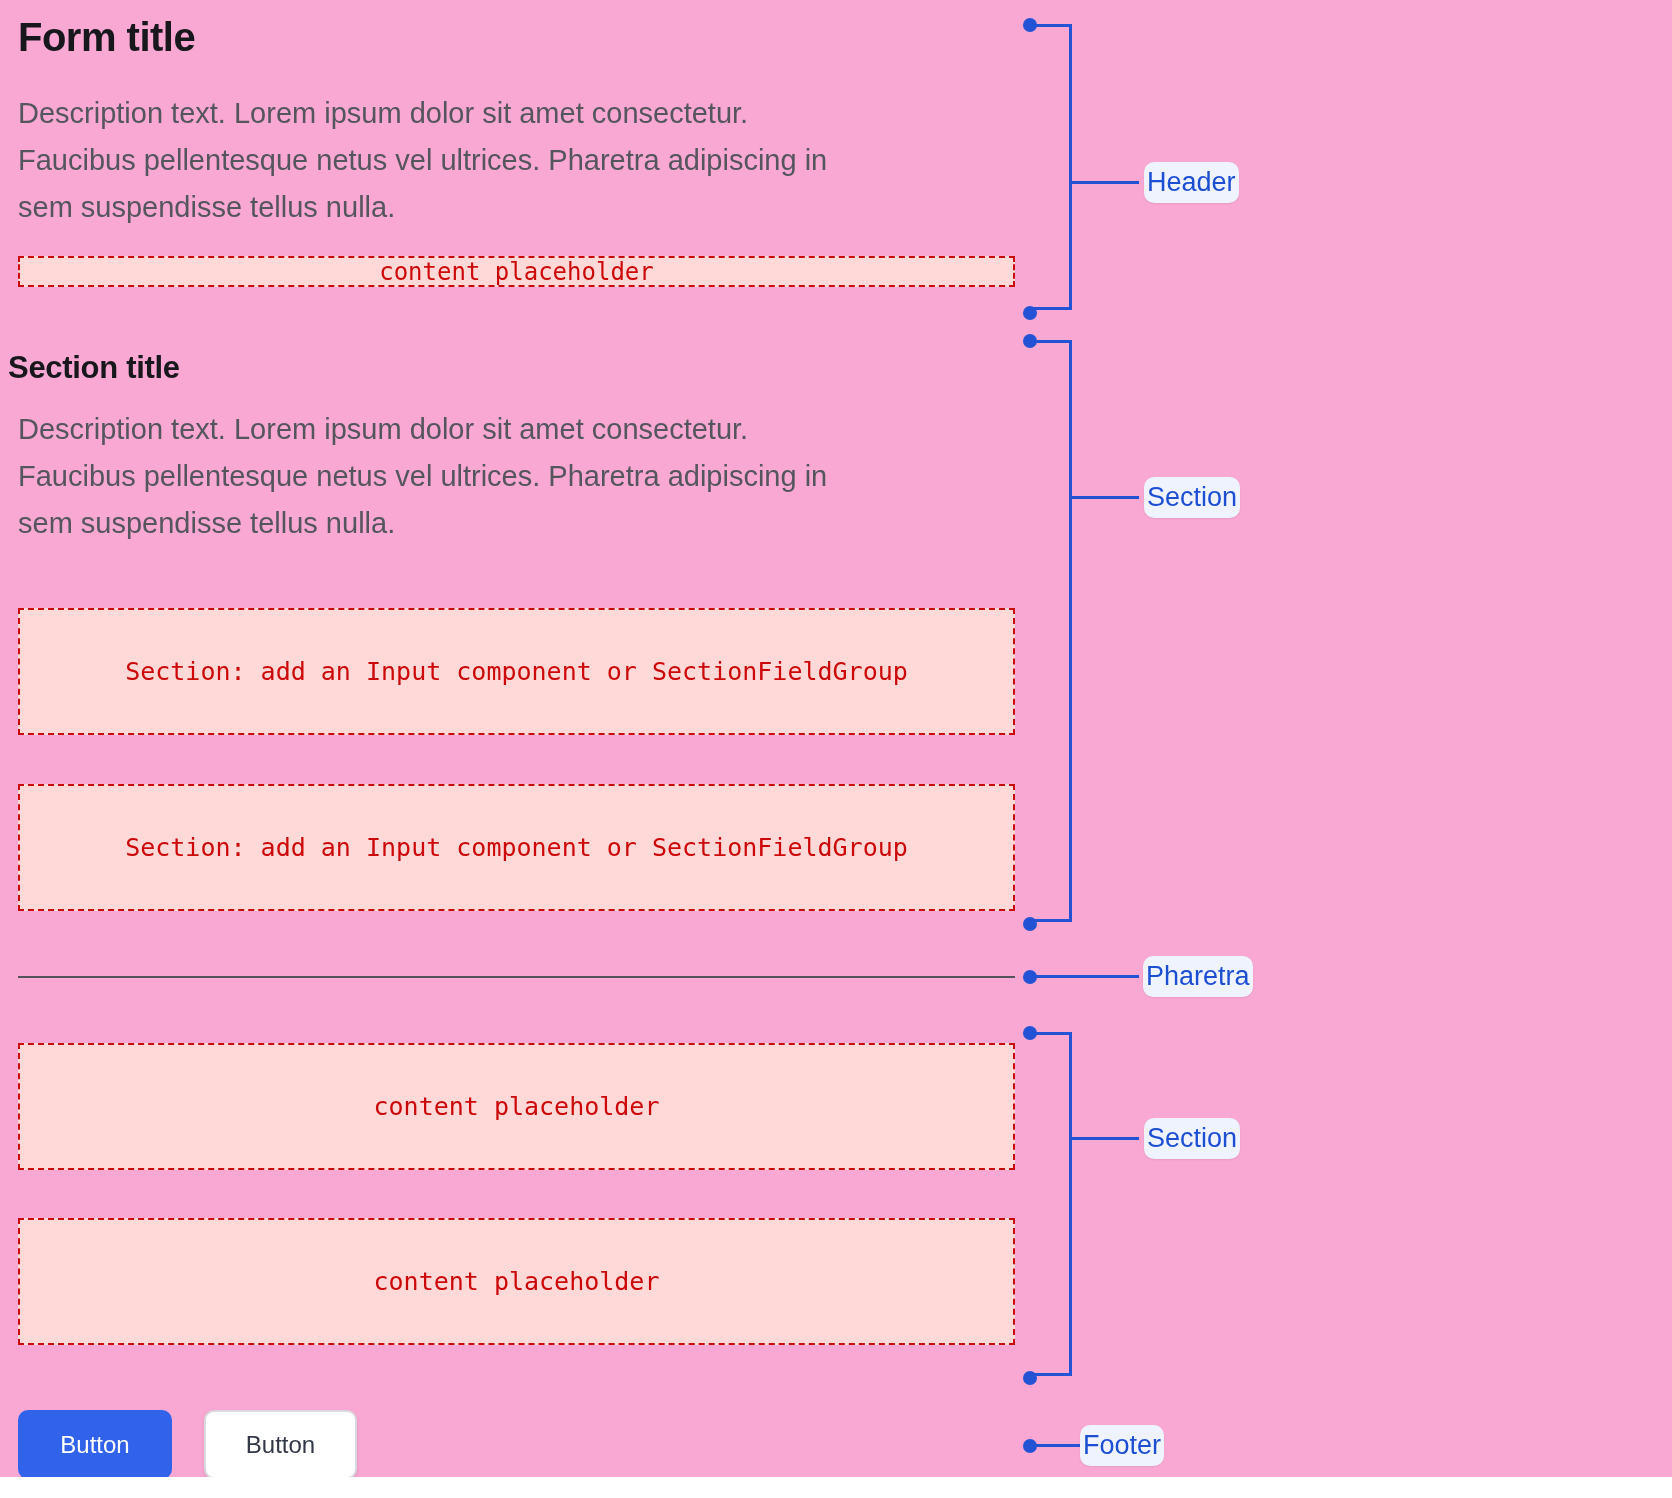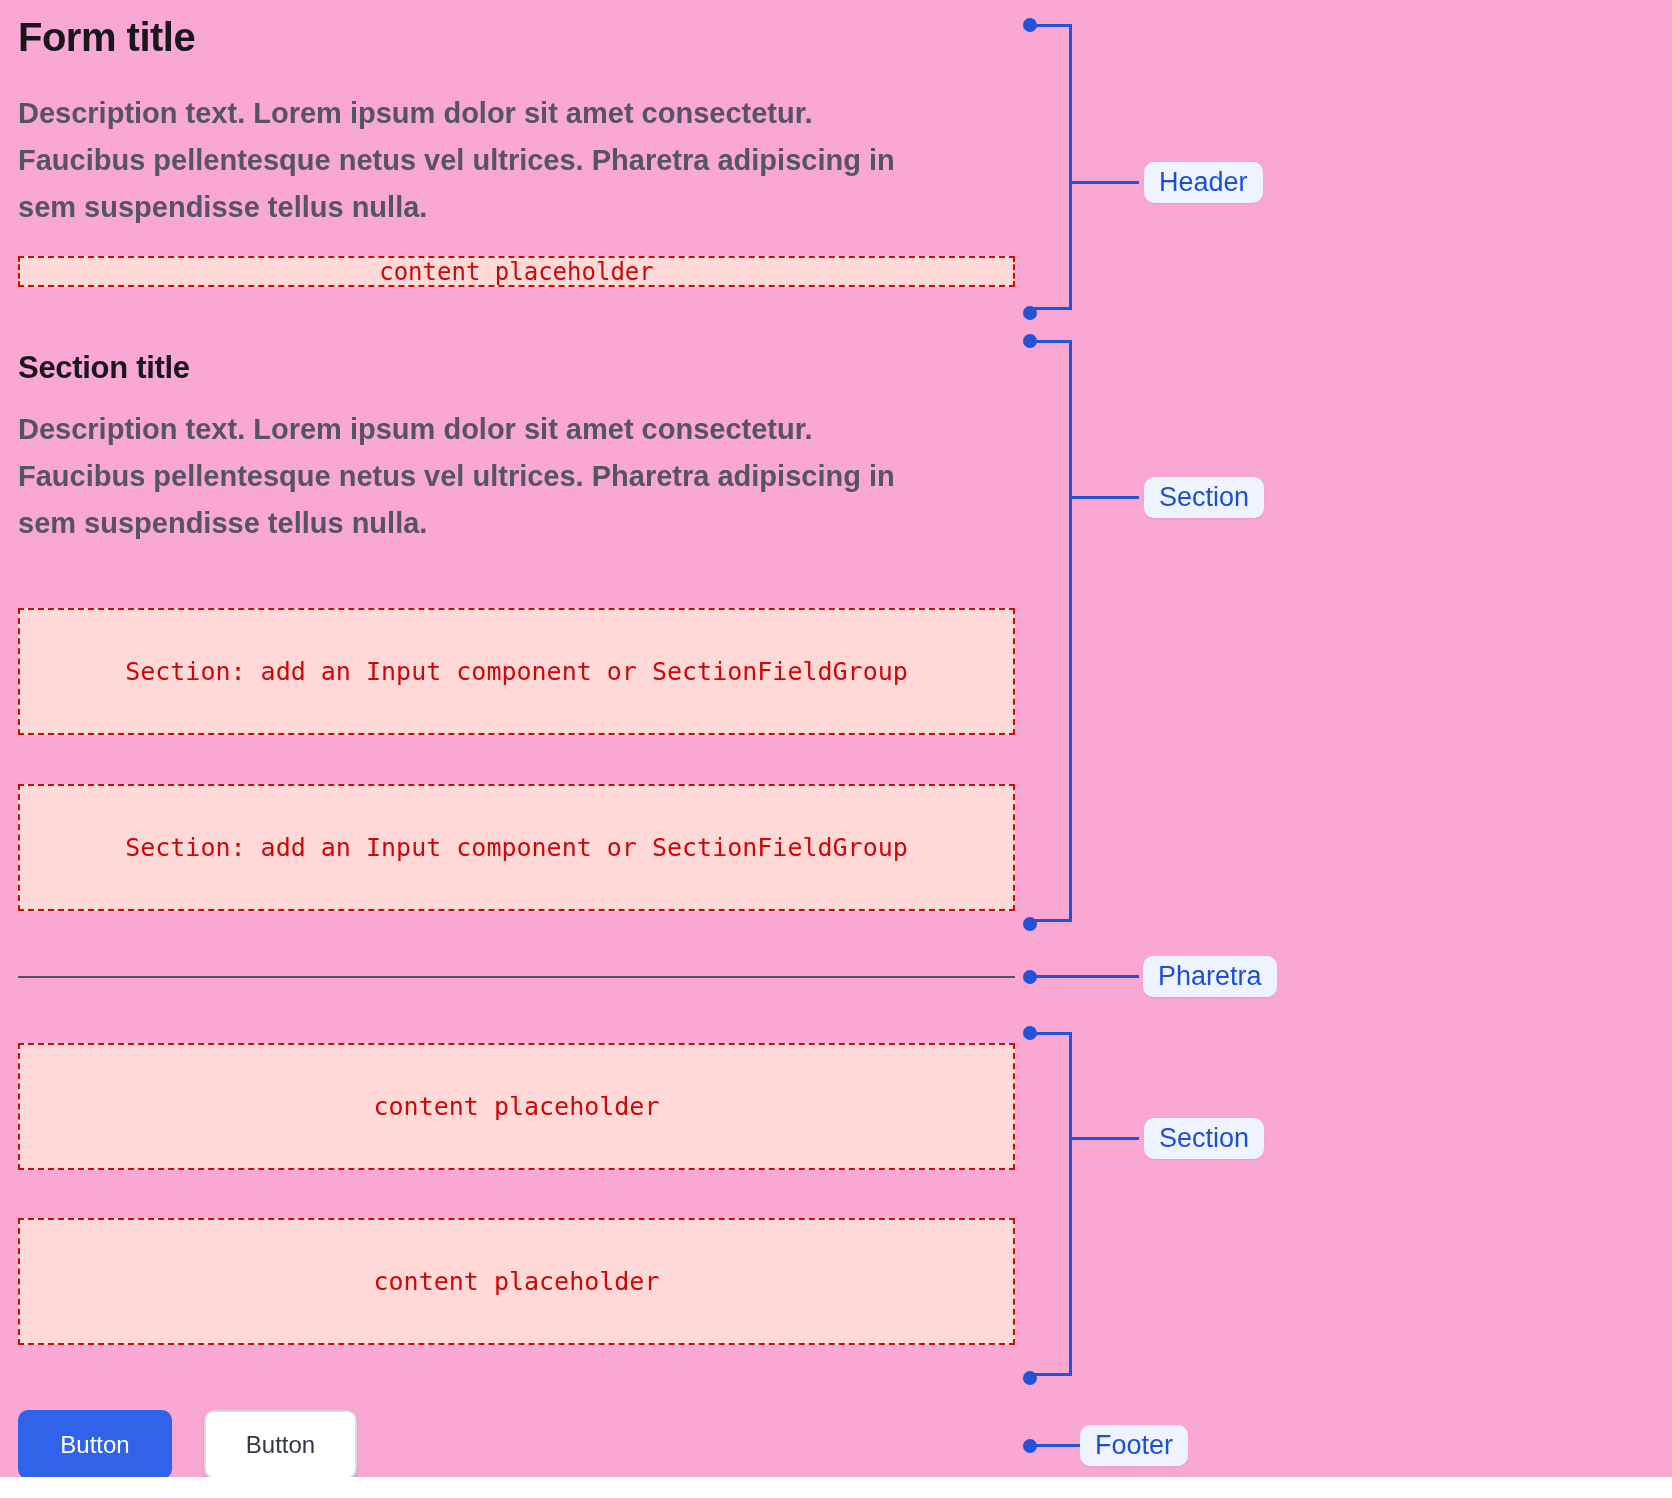--- a/index.html
+++ b/index.html
@@ -10,21 +10,21 @@
   .abs{position:absolute;}
   .title-lg{
     font-size:40px;line-height:46px;font-weight:700;color:#17171c;
     letter-spacing:-0.5px;
   }
   .title-md{
     font-size:31px;line-height:40px;font-weight:700;color:#17171c;
     letter-spacing:-0.3px;
   }
   .desc{
-    font-size:29px;line-height:47px;font-weight:700;color:#55555e;
+    font-size:29px;line-height:47px;font-weight:400;color:#55555e;
   }
   .ph{
     box-sizing:border-box;background:#ffd8d8;border:2px dashed #c80b0b;
     display:flex;align-items:center;justify-content:center;
     font-family:"DejaVu Sans Mono",monospace;color:#cc0808;text-align:right;
   }
   .ph--thin{font-size:24px;}
   .ph--big{font-size:25px;}
   .sep{background:#53535c;height:2px;}
   .btn{
@@ -38,42 +38,42 @@
   }
   
   .dot{
     width:14px;height:14px;border-radius:50%;background:#2353d4;
   }
   .bracket{
     box-sizing:border-box;border:3px solid #2353d4;border-left:none;
   }
   .hline{height:3px;background:#2353d4;}
   .pill{
-    box-sizing:border-box;height:41px;padding:0 15px;border-radius:10px;
+    box-sizing:border-box;height:41px;padding:0 3px;border-radius:10px;
     background:#eef3fe;color:#1d4fd3;font-size:27px;font-weight:500;
     display:inline-flex;align-items:center;justify-content:center;
     box-shadow:0 1px 2px rgba(0,0,0,0.08);
   }
 </style>
 </head>
 <body>
 
 <div class="canvas">
 
   <div class="abs title-lg" style="left:18px;top:14px;">Form title</div>
 
   <div class="abs desc" style="left:18px;top:90px;width:960px;">
     <div>Description text. Lorem ipsum dolor sit amet consectetur.</div>
     <div>Faucibus pellentesque netus vel ultrices. Pharetra adipiscing in</div>
     <div>sem suspendisse tellus nulla.</div>
   </div>
 
   <div class="abs ph ph--thin" style="left:18px;top:256px;width:997px;height:31px;">content placeholder</div>
 
-  <div class="abs title-md" style="left:18px;top:348px;">Section title</div>
+  <div class="abs title-md" style="left:8px;top:348px;">Section title</div>
 
   <div class="abs desc" style="left:18px;top:406px;width:960px;">
     <div>Description text. Lorem ipsum dolor sit amet consectetur.</div>
     <div>Faucibus pellentesque netus vel ultrices. Pharetra adipiscing in</div>
     <div>sem suspendisse tellus nulla.</div>
   </div>
 
   <div class="abs ph ph--big" style="left:18px;top:608px;width:997px;height:127px;">Section: add an Input component or SectionFieldGroup</div>
 
   <div class="abs ph ph--big" style="left:18px;top:784px;width:997px;height:127px;">Section: add an Input component or SectionFieldGroup</div>

